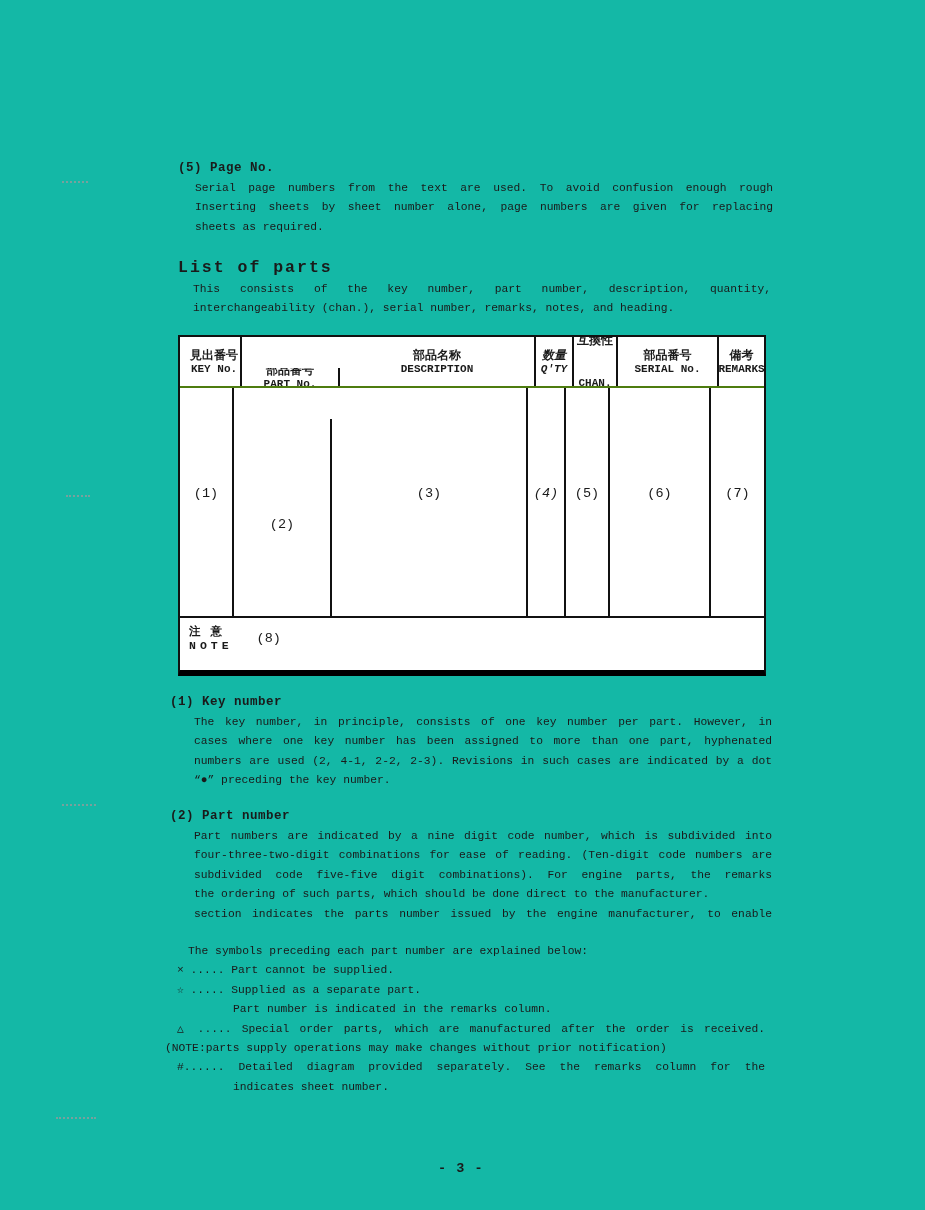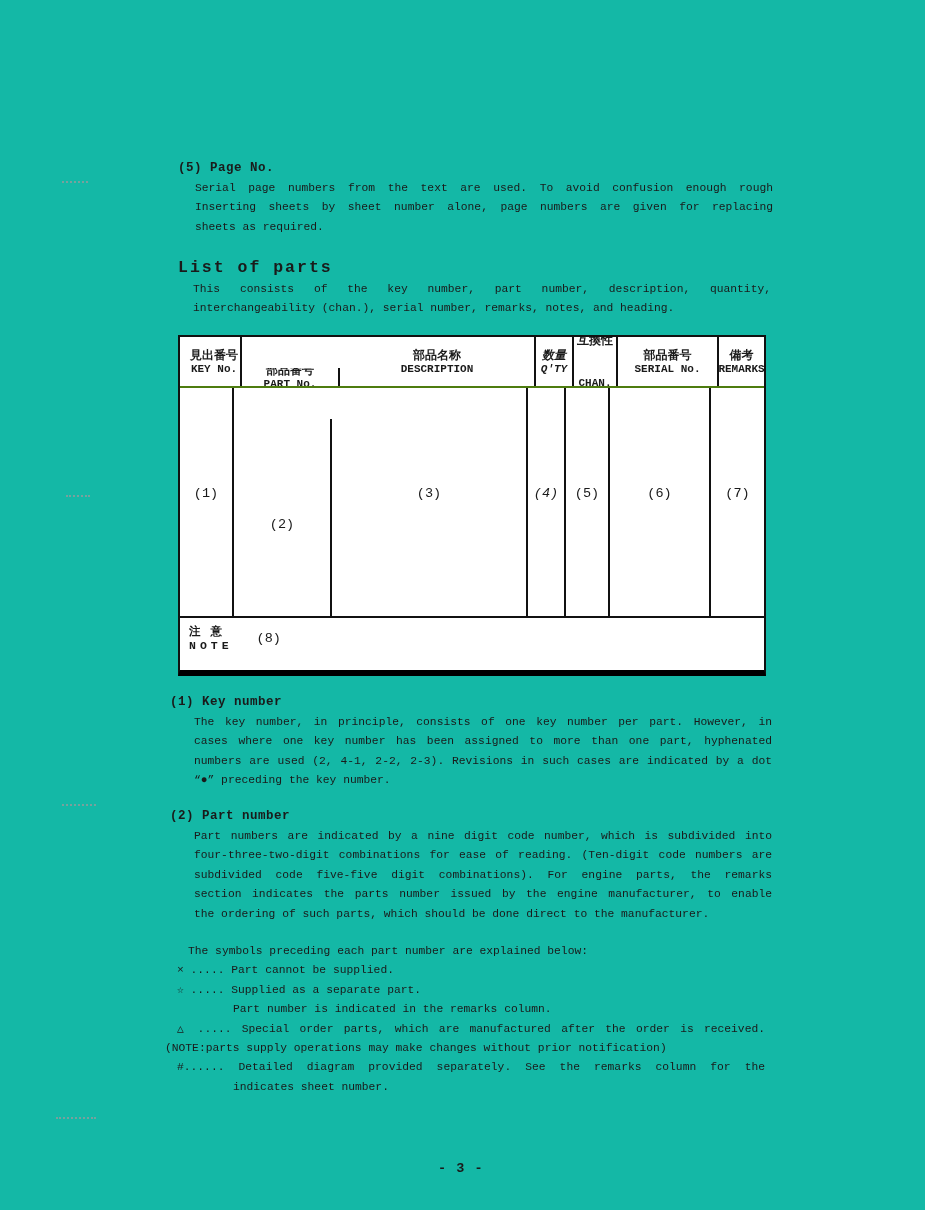--- a/index.html
+++ b/index.html
@@ -137,22 +137,22 @@
       <span class="line">“●” preceding the key number.</span>
     </div>
   </div>
 
   <div class="abs" style="left:178px;top:809px;">
     <div class="h-sec" style="margin-left:-8px;">(2) Part number</div>
     <div class="para" style="margin-left:16px;margin-top:4px;">
       <span class="line just">Part numbers are indicated by a nine digit code number, which is subdivided into</span>
       <span class="line just">four-three-two-digit combinations for ease of reading. (Ten-digit code numbers are</span>
       <span class="line just">subdivided code five-five digit combinations). For engine parts, the remarks</span>
+      <span class="line">the ordering of such parts, which should be done direct to the manufacturer.</span>
       <span class="line just">section indicates the parts number issued by the engine manufacturer, to enable</span>
-      <span class="line">the ordering of such parts, which should be done direct to the manufacturer.</span>
     </div>
   </div>
 
   <div class="abs para" style="left:177px;top:942px;width:588px;">
     <span class="line introline">The symbols preceding each part number are explained below:</span>
     <span class="line">× ..... Part cannot be supplied.</span>
     <span class="line">☆ ..... Supplied as a separate part.</span>
     <span class="line ind">Part number is indicated in the remarks column.</span>
     <span class="line just">△ ..... Special order parts, which are manufactured after the order is received.</span>
     <span class="line noteline">(NOTE:parts supply operations may make changes without prior notification)</span>

